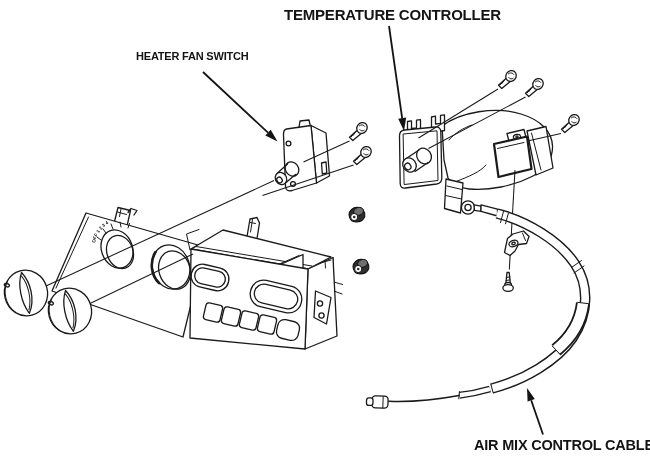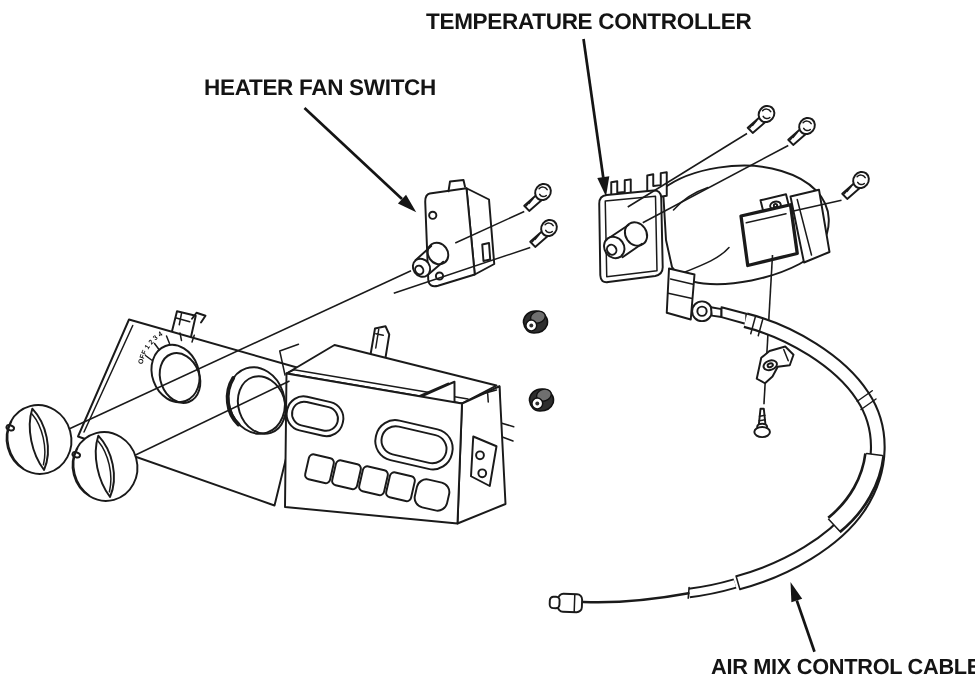--- a/index.html
+++ b/index.html
@@ -1,20 +1,20 @@
 <!DOCTYPE html>
 <html><head>
 <meta charset="utf-8">
 <style>
   html,body{margin:0;padding:0;background:#fff;}
   #canvas{position:relative;width:650px;height:456px;background:#ffffff;overflow:hidden;
           font-family:"Liberation Sans",sans-serif;}
   .lbl{position:absolute;font-weight:700;color:#141414;white-space:nowrap;letter-spacing:-0.2px;}
   #lbl-temp{left:284px;top:6px;font-size:15px;}
-  #lbl-fan{left:136px;top:50px;font-size:15px;}
+  #lbl-fan{left:136px;top:50px;font-size:11px;}
   #lbl-cable{left:474px;top:437px;font-size:14.5px;}
   svg{position:absolute;left:0;top:0;}
   .ln{fill:none;stroke:#1a1a1a;stroke-width:1.3;stroke-linecap:round;stroke-linejoin:round;}
   .fw{fill:#ffffff;stroke:#1a1a1a;stroke-width:1.3;stroke-linecap:round;stroke-linejoin:round;}
   .thin{stroke-width:1;}
   .thick{stroke-width:2.6;}
   .ldr{fill:none;stroke:#1a1a1a;stroke-width:1.05;}
   .arrowline{fill:none;stroke:#141414;stroke-width:1.8;}
   .arrowhead{fill:#141414;stroke:none;}
   .tube-o{fill:none;stroke:#1a1a1a;stroke-width:10.5;stroke-linecap:butt;}

